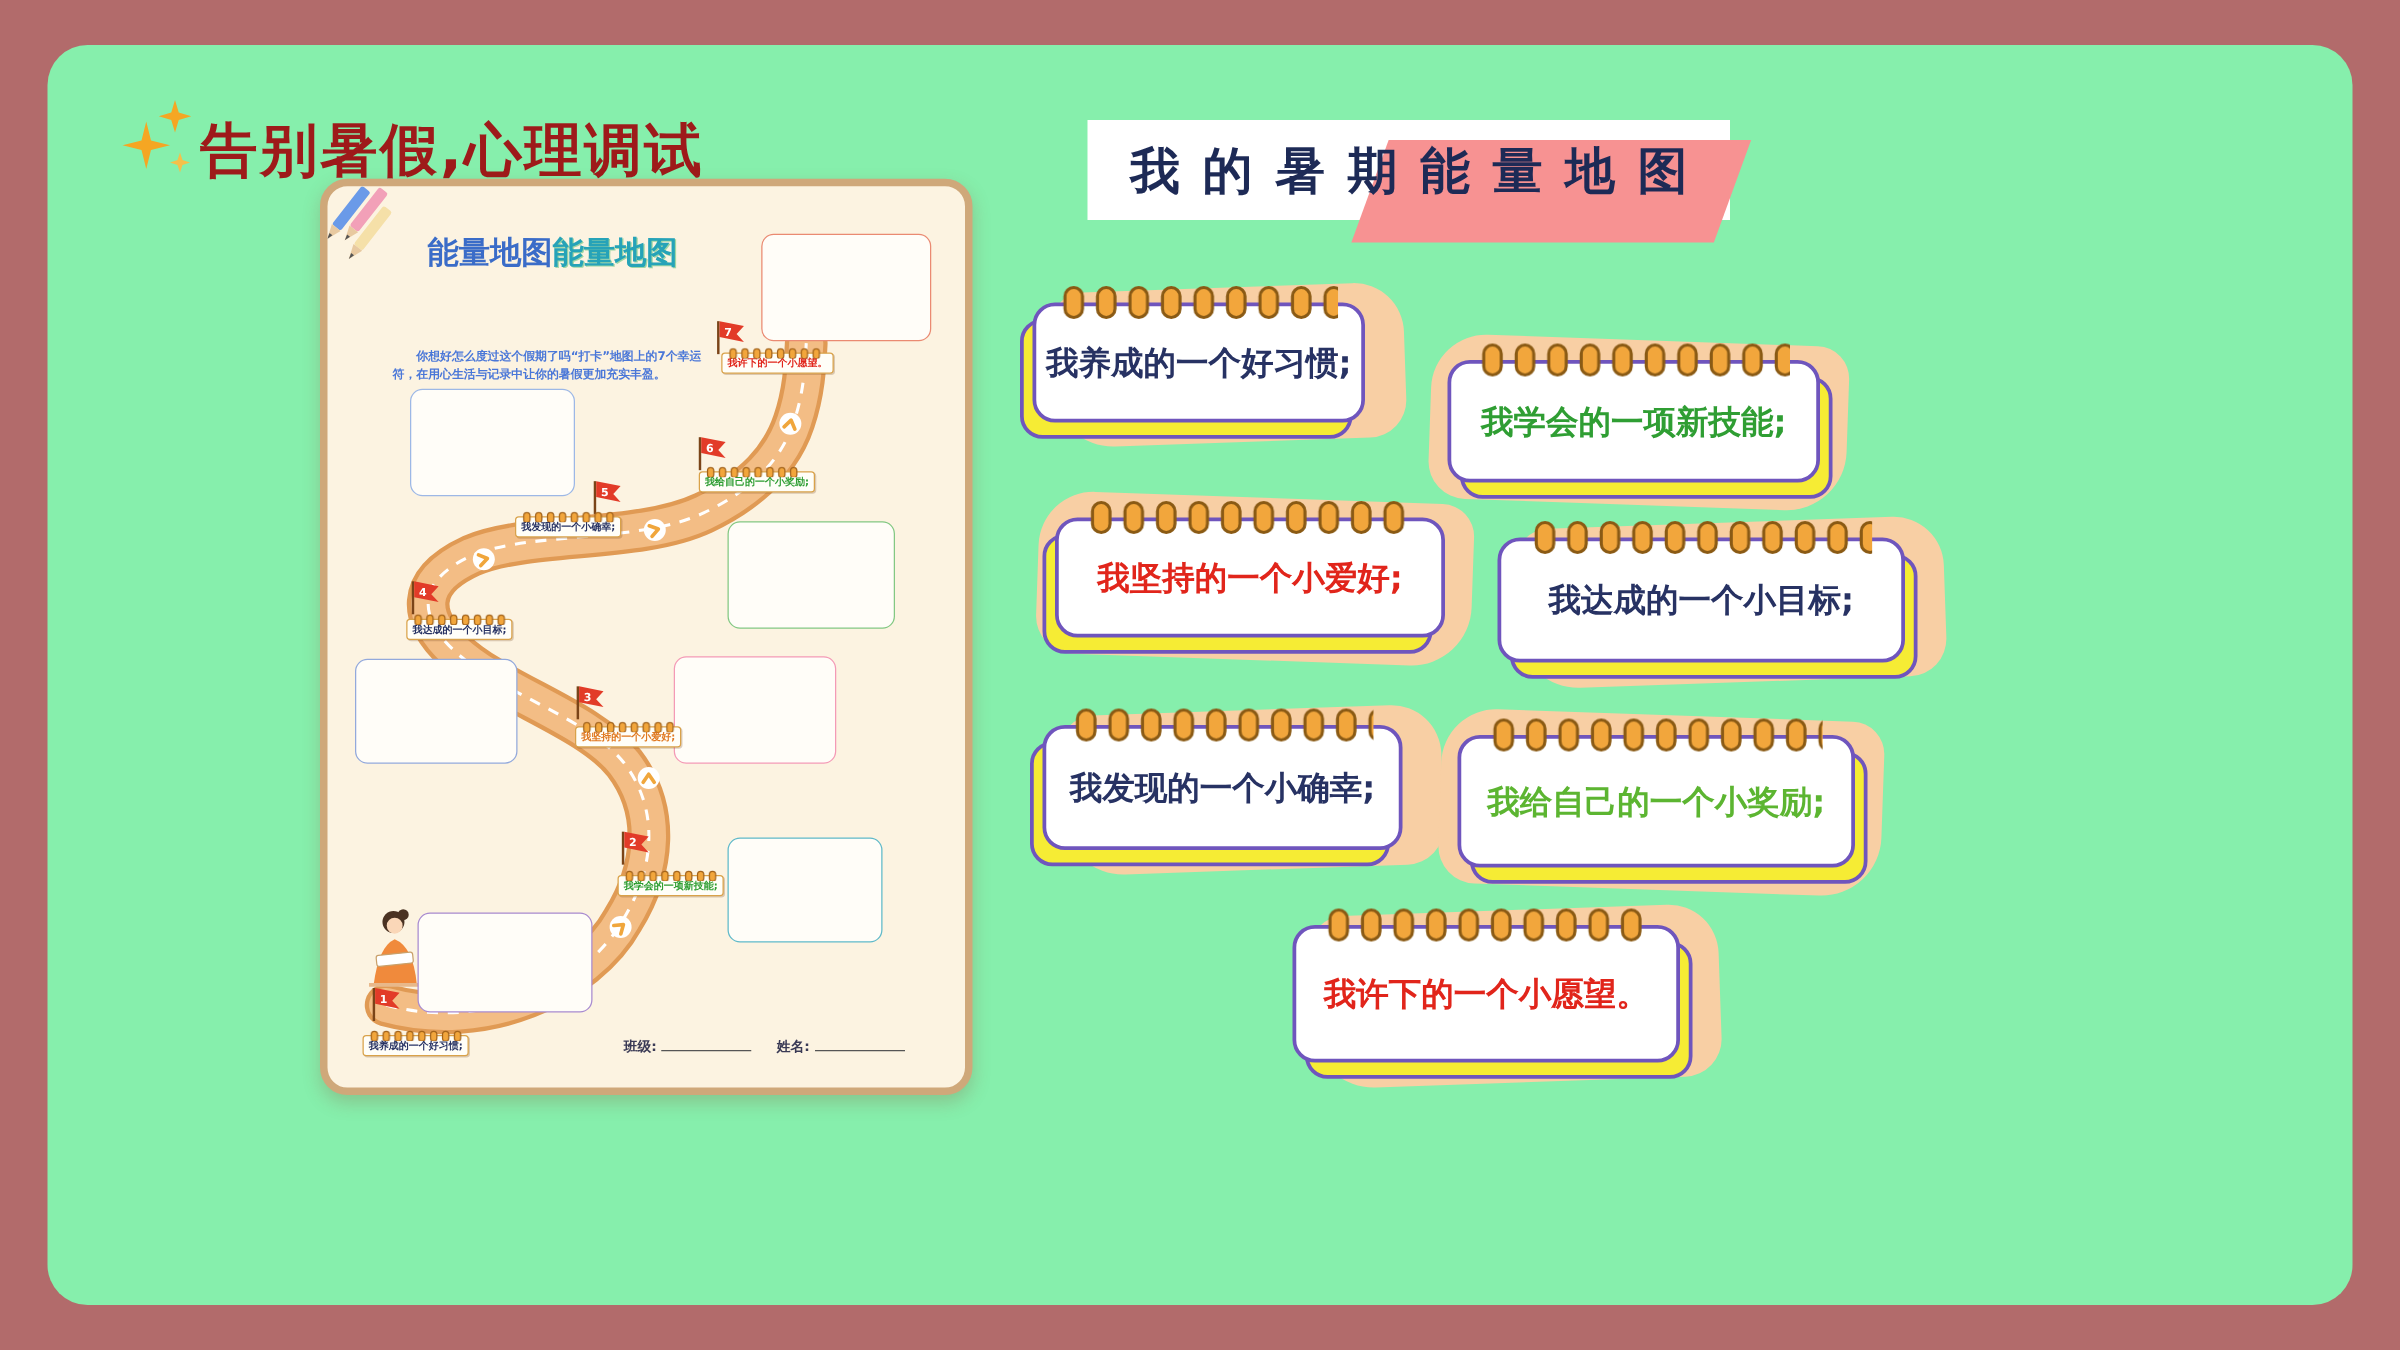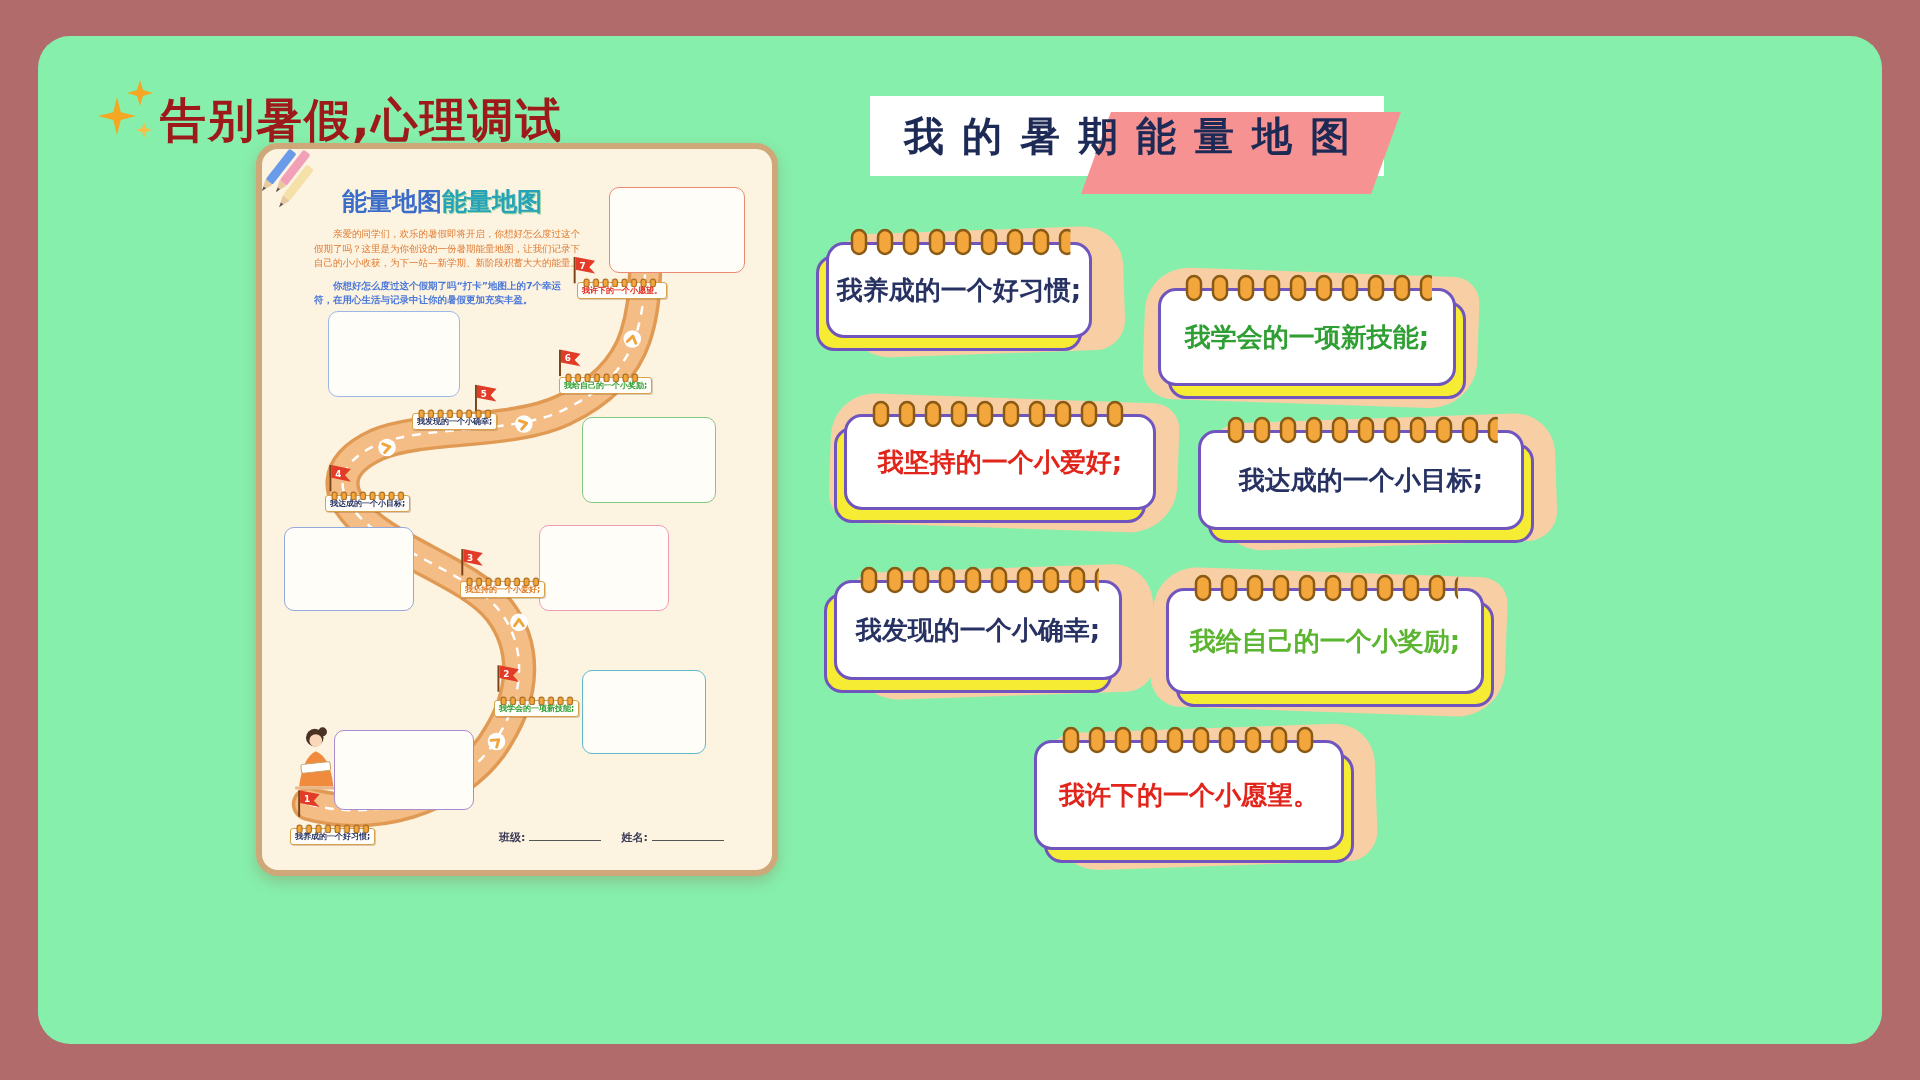--- a/index.html
+++ b/index.html
@@ -204,21 +204,20 @@
         <circle cx="27" cy="17" r="6.5" fill="#fad7b8"></circle>
         <path d="M10 64 Q14 34 27 28 Q42 34 45 64 Z" fill="#f08a3c"></path>
         <rect x="12" y="40" width="30" height="9" rx="2" fill="#fff" stroke="#c9a06a" stroke-width="1" transform="rotate(-6 27 44)"></rect>
         <path d="M6 64 h44 v3 h-44 z" fill="#e8b88a"></path>
       </g>
     </svg>
 
     <div class="poster-title">
       <span class="p1">能量地图</span><span class="p2">能量地图</span>
     </div>
-    <div class="poster-intro">亲爱的同学们，欢乐的暑假即将开启，你想好怎么度过这个假期了吗？这里是为你创设的一份暑期能量地图，让我们记录下自己的小小收获，为下一站—新学期、新阶段积蓄大大的能量。</div>
     <div class="poster-instr">你想好怎么度过这个假期了吗“打卡”地图上的7个幸运符，在用心生活与记录中让你的暑假更加充实丰盈。</div>
 
     <div class="pbox" style="left:72px;top:581px;width:140px;height:80px;border:1.5px solid #a88ad0;"></div>
     <div class="pbox" style="left:320px;top:521px;width:124px;height:84px;border:1.5px solid #5fb9c9;"></div>
     <div class="pbox" style="left:277px;top:376px;width:130px;height:86px;border:1.5px solid #f49ab6;"></div>
     <div class="pbox" style="left:22px;top:378px;width:130px;height:84px;border:1.5px solid #93a9dc;"></div>
     <div class="pbox" style="left:66px;top:162px;width:132px;height:86px;border:1.5px solid #9db8e6;"></div>
     <div class="pbox" style="left:320px;top:268px;width:134px;height:86px;border:1.5px solid #83c883;"></div>
     <div class="pbox" style="left:347px;top:38px;width:136px;height:86px;border:1.5px solid #ea8a72;"></div>
 

